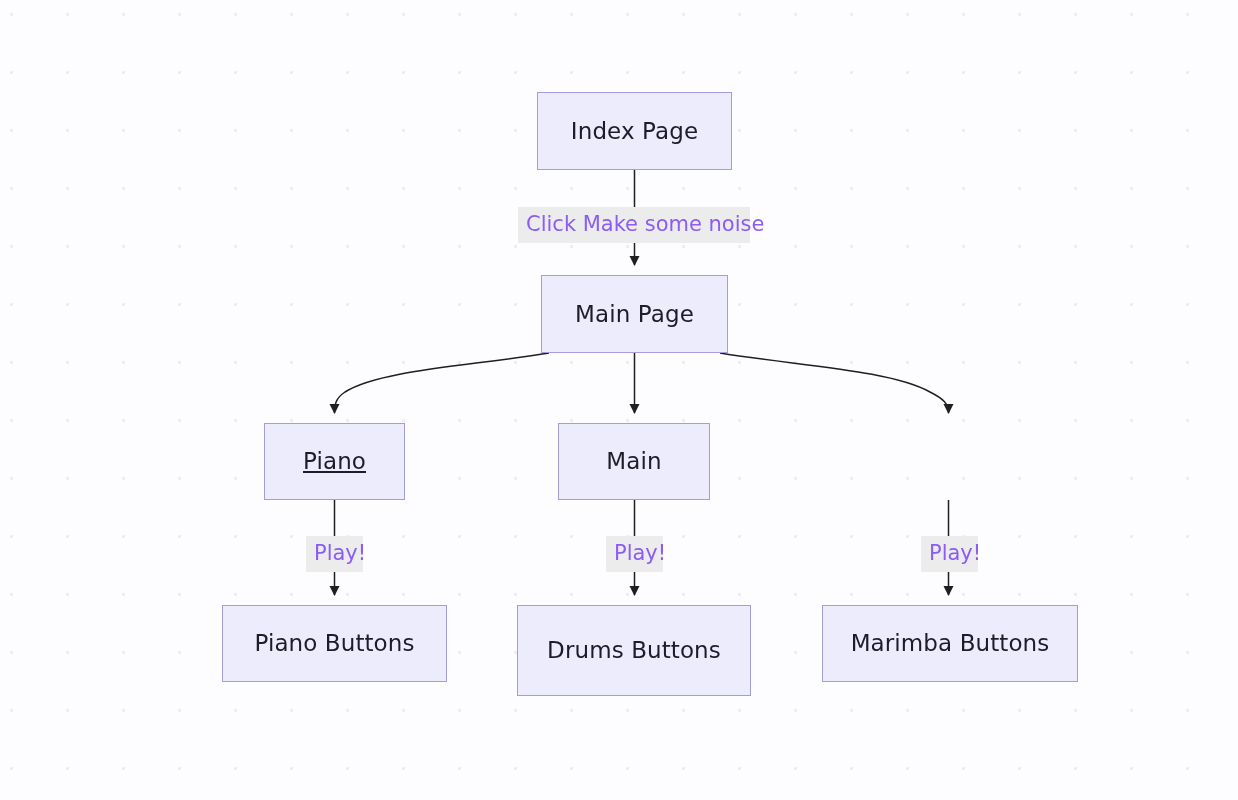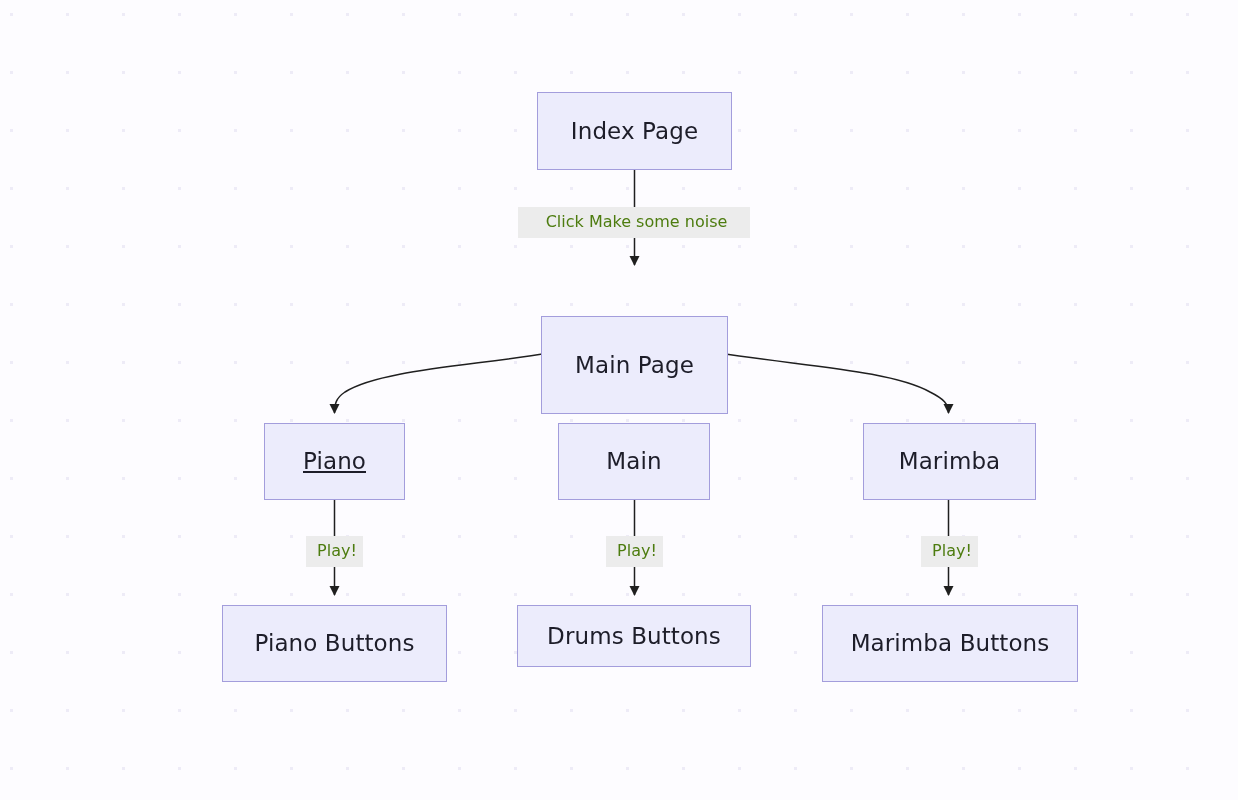--- a/index.html
+++ b/index.html
@@ -53,22 +53,22 @@
   }
 
   .node-label {
     display: block;
   }
 
   .edge-label {
     position: absolute;
     box-sizing: border-box;
     background-color: #ececec;
-    color: #4d7c0f;
-    font-size: 16px;
+    color: #8b5cf6;
+    font-size: 21px;
     font-family: "DejaVu Sans", "Liberation Sans", sans-serif;
     line-height: 1;
     white-space: nowrap;
     padding: 7px 3px 8px 8px;
     text-align: center;
   }
 </style>
 </head>
 <body>
 
@@ -123,41 +123,38 @@
   </div>
 
   <div class="edge-label" style="left:921px; top:536px; width:57px;">
     <span>Play!</span>
   </div>
 
   <div class="node" style="left:537px; top:92px; width:195px; height:78px;">
     <span class="node-label">Index Page</span>
   </div>
 
-  <div class="node" style="left:541px; top:275px; width:187px; height:98px;margin-top:41px;">
+  <div class="node" style="left:541px; top:275px; width:187px; height:78px;">
     <span class="node-label">Main Page</span>
   </div>
 
   <div class="node" style="left:264px; top:423px; width:141px; height:77px;text-decoration:underline;">
     <span class="node-label">Piano</span>
   </div>
 
   <div class="node" style="left:558px; top:423px; width:152px; height:77px;">
     <span class="node-label">Main</span>
   </div>
 
-  <div class="node" style="left:863px; top:423px; width:173px; height:77px;">
-    <span class="node-label">Marimba</span>
-  </div>
 
   <div class="node" style="left:222px; top:605px; width:225px; height:77px;">
     <span class="node-label">Piano Buttons</span>
   </div>
 
-  <div class="node" style="left:517px; top:605px; width:234px; height:62px;text-align:right;">
+  <div class="node" style="left:517px; top:605px; width:234px; height:91px;text-align:right;">
     <span class="node-label">Drums Buttons</span>
   </div>
 
   <div class="node" style="left:822px; top:605px; width:256px; height:77px;">
     <span class="node-label">Marimba Buttons</span>
   </div>
 
 </div>
 
 </body></html>

